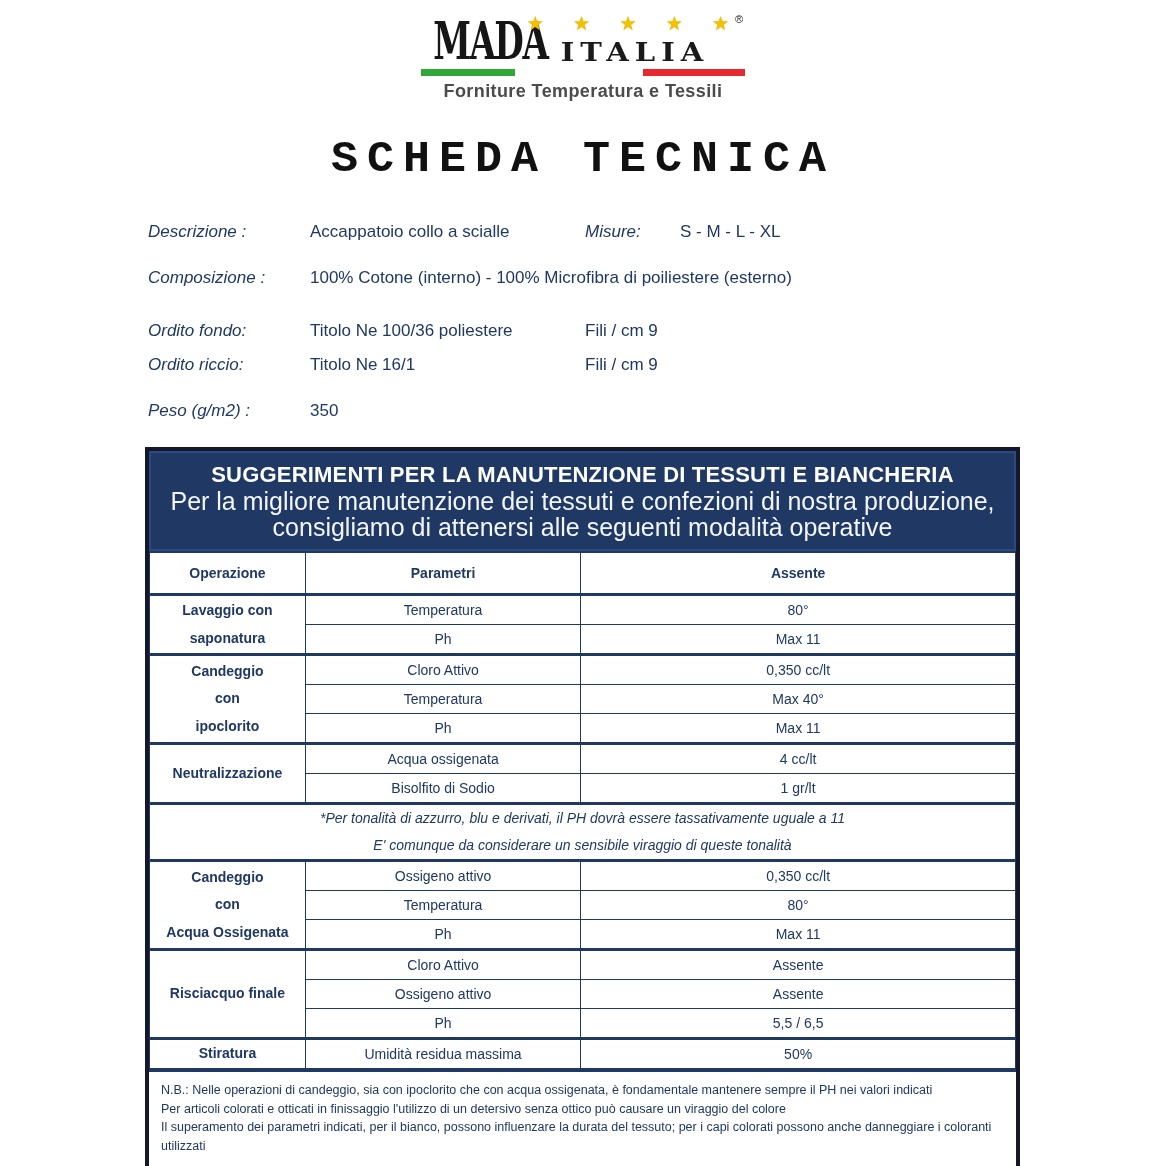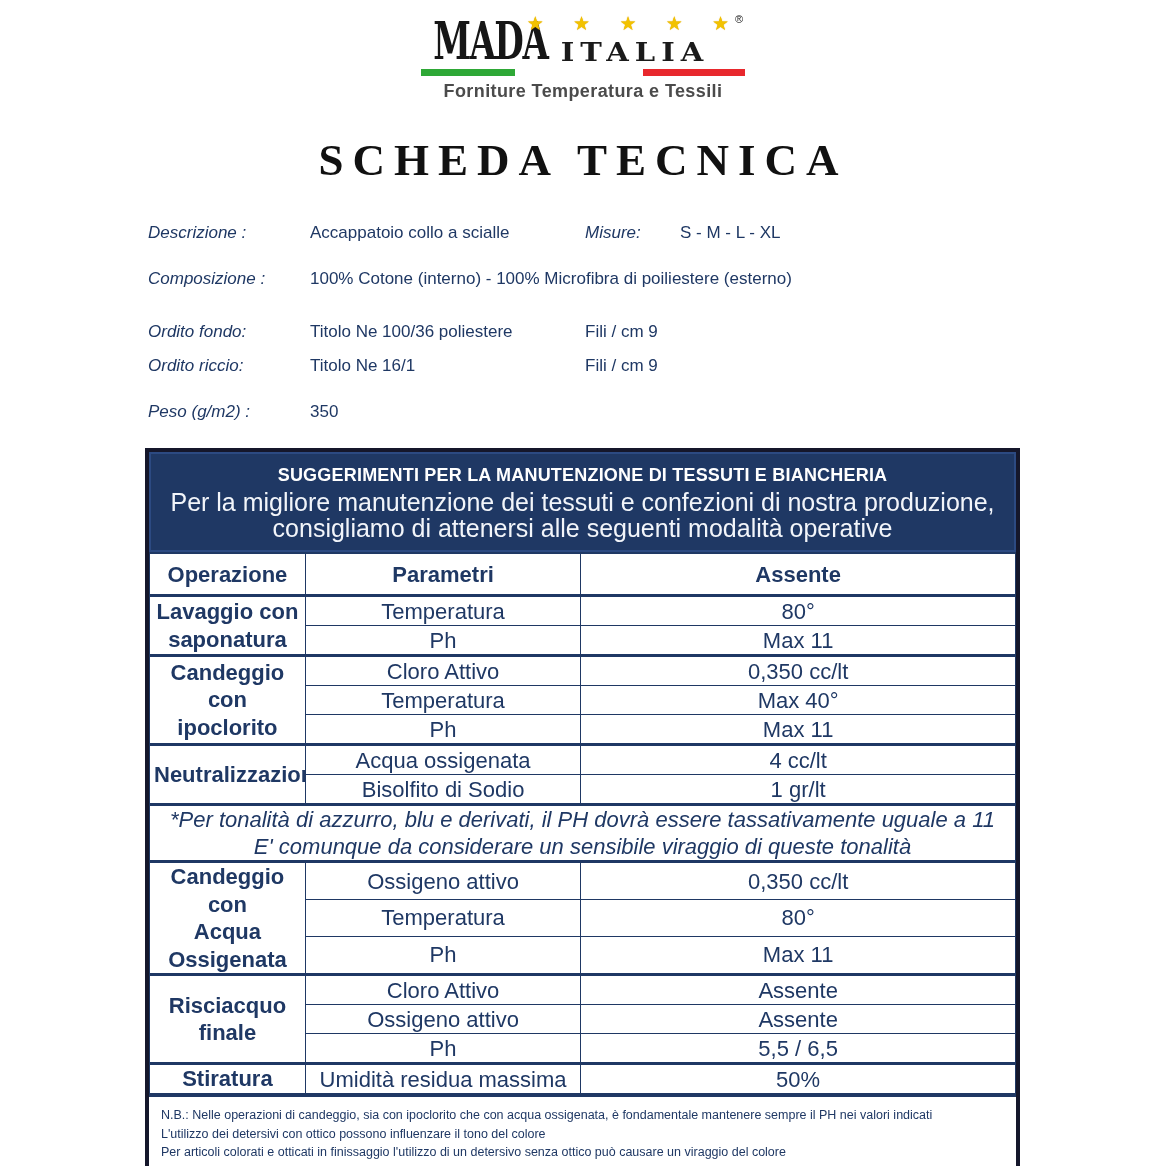--- a/index.html
+++ b/index.html
@@ -46,21 +46,21 @@
   .bar.red{background:var(--red);width:102px;align-self:flex-end;}
   .tagline{
     margin-top:5px;font-size:18px;font-weight:600;color:var(--gray);
     letter-spacing:0.4px;
   }
 
   
   .title{
     margin:32px 0 0 0;text-align:center;
     font-size:45px;font-weight:bold;color:var(--ink);
-    letter-spacing:9px;font-family:Liberation Serif, serif;
+    letter-spacing:9px;font-family:Liberation Mono, monospace;
   }
 
   
   .specs{margin:36px 0 0 148px;font-size:17px;}
   .spec-row{line-height:22px;white-space:nowrap;margin-top:11px;}
   .spec-label{display:inline-block;width:162px;font-style:italic;}
   .spec-value{display:inline-block;}
   .spec-value.wv{width:275px;}
   .spec-label.misure{width:95px;}
   .gap-lg{margin-top:24px;}
@@ -71,31 +71,31 @@
   .sheet{
     width:875px;margin:25px 0 0 145px;box-sizing:border-box;
     border:4px solid var(--border-dark);
     background:#fff;
   }
   .banner{
     background:var(--navy);color:#fff;text-align:center;
     padding:10px 8px 11px 8px;border-bottom:2px solid var(--navy);
     box-shadow:inset 0 0 0 2px #2c4a82;
   }
-  .banner-title{font-size:18px;font-weight:bold;line-height:27px;letter-spacing:0.2px;}
+  .banner-title{font-size:22px;font-weight:bold;line-height:27px;letter-spacing:0.2px;}
   .banner-line{font-size:25px;font-weight:400;line-height:26px;color:#f2f5fa;}
 
   table.maint{border-collapse:collapse;width:100%;table-layout:fixed;}
   col.c-op{width:18%;}
   col.c-par{width:31.8%;}
   col.c-bia{width:50.2%;}
   table.maint th, table.maint td{
     border:1.6px solid var(--navy);
     text-align:center;vertical-align:middle;
-    font-size:22px;color:var(--navy);
+    font-size:14px;color:var(--navy);
     padding:0 4px;height:28px;line-height:27px;
     overflow:hidden;
   }
   table.maint thead th{
     font-weight:bold;height:40px;border-bottom:2.5px solid var(--navy);
     border-top:none;
   }
   tr.group-start td{border-top:3px solid var(--navy);}
   td.op-cell{font-weight:bold;padding:0 2px;}
   td.op-cell div{line-height:27.5px;text-align:center;}
@@ -256,19 +256,18 @@
             <td rowspan="1" class="op-cell">
               <div>Stiratura</div>
             </td>
             <td>Umidità residua massima</td>
             <td>50%</td>
           </tr>
         </tbody>
     </table>
     <div class="footnotes" id="footnotes">
         <div>N.B.: Nelle operazioni di candeggio, sia con ipoclorito che con acqua ossigenata, è fondamentale mantenere sempre il PH nei valori indicati</div>
-        <div>L'utilizzo dei detersivi con ottico possono influenzare il tono del colore</div>
         <div>Per articoli colorati e otticati in finissaggio l'utilizzo di un detersivo senza ottico può causare un viraggio del colore</div>
         <div>Il superamento dei parametri indicati, per il bianco, possono influenzare la durata del tessuto; per i capi colorati possono anche danneggiare i coloranti utilizzati</div>
       </div>
   </section>
 
 </div>
 
 </body></html>

